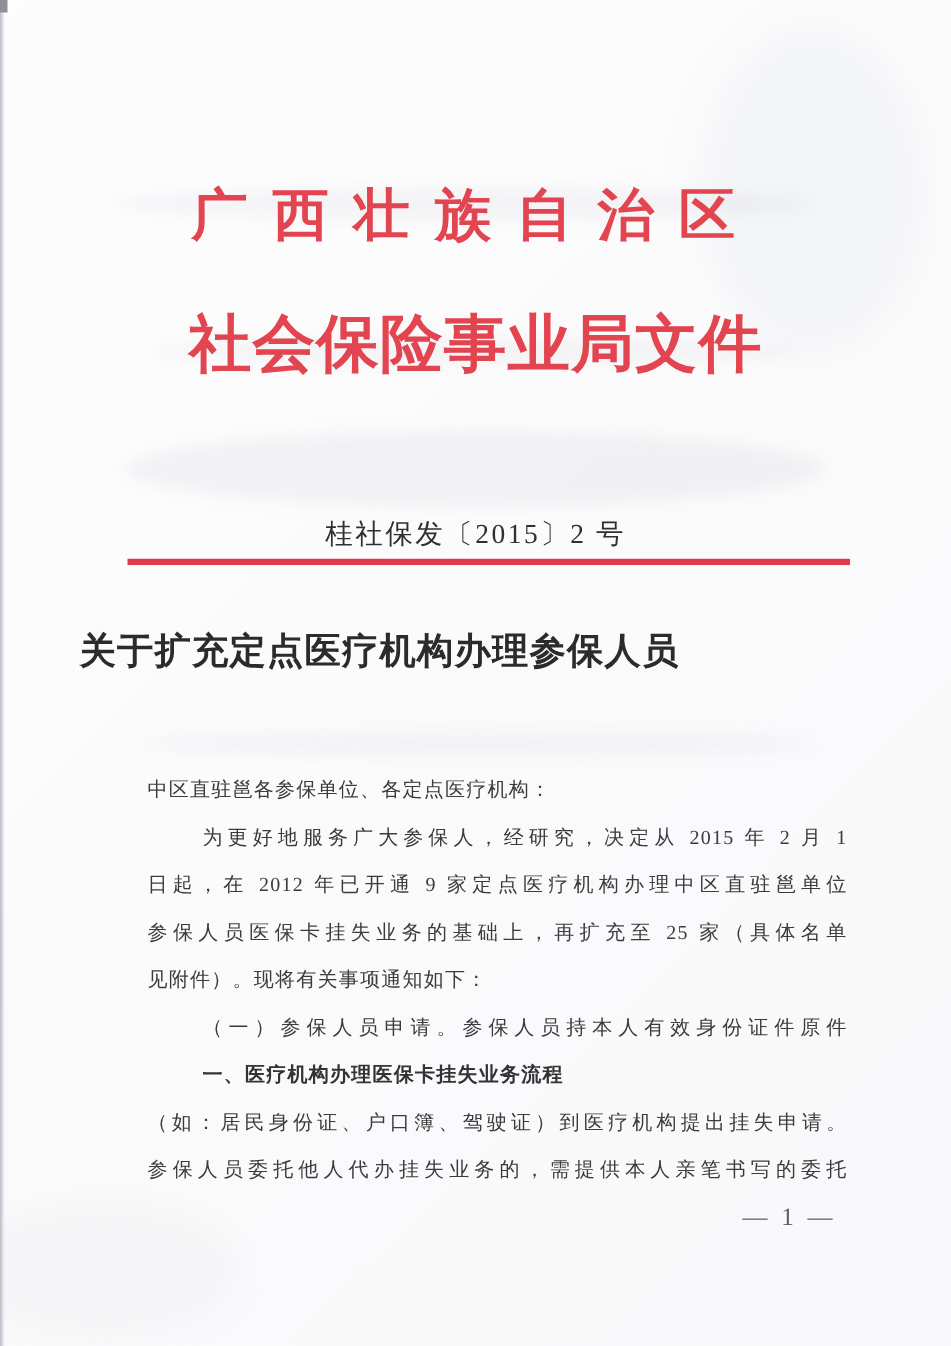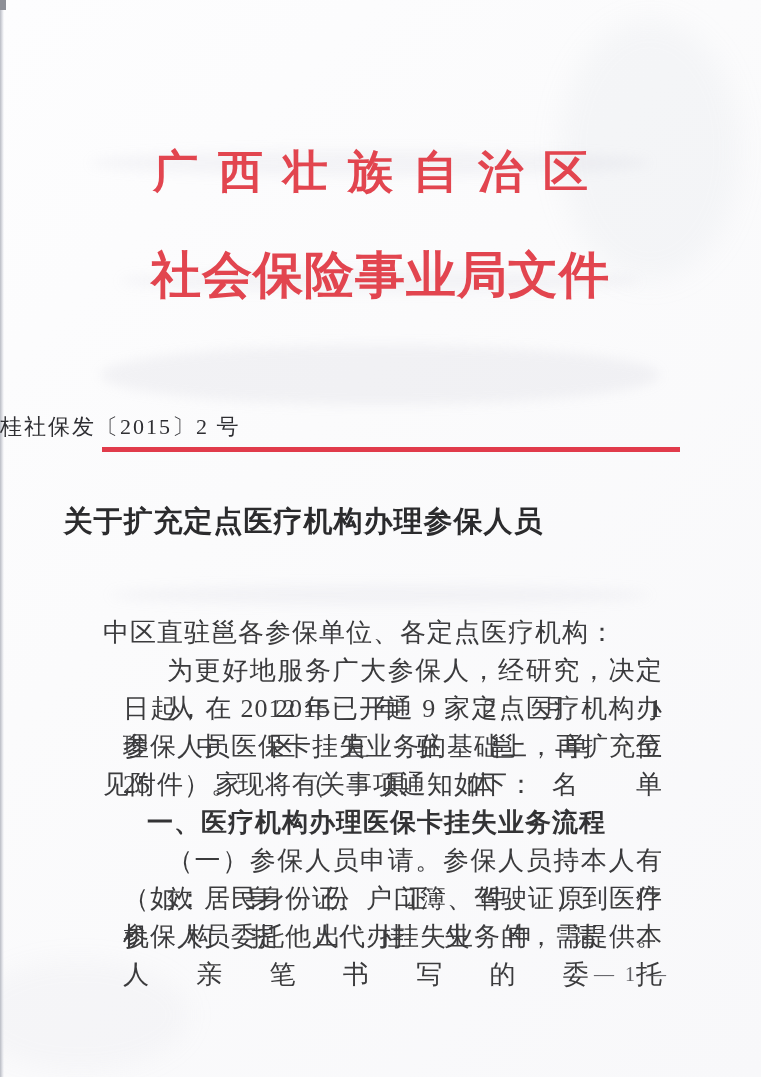--- a/index.html
+++ b/index.html
@@ -44,40 +44,41 @@
   }
   .org-line2 {
     position: absolute; left: 0; top: 242px; width: 761px;
     text-align: center;
     font-size: 50px; font-weight: bold;
     letter-spacing: 1px;
     color: #e2454f;
   }
   .doc-number {
     position: absolute; left: 0; top: 412px; width: 761px;
+    text-align: center;
     font-size: 22px; color: #2f2f33; letter-spacing: 2px;
   }
   .red-rule {
     position: absolute; left: 102px; top: 447px;
     width: 578px; height: 5px;
     background: #e13b4b;
   }
   .doc-title {
     position: absolute; left: 0; top: 501px; width: 607px;
     text-align: center;
     font-size: 29px; font-weight: bold; line-height: 40px;
     color: #2b2b2d; letter-spacing: 1px;
   }
   .body-text {
-    position: absolute; left: 103px; top: 614px; width: 560px;
-    font-size: 26px; line-height: 38px;
+    position: absolute; left: 118px; top: 614px; width: 560px;
+    font-size: 16px; line-height: 38px;
     color: #3b3b3d; letter-spacing: 1px;
   }
   .line { height: 38px; white-space: nowrap; }
-  .just { white-space: normal; text-align: justify; text-align-last: justify; margin-left: 20px; }
+  .just { white-space: normal; text-align: justify; text-align-last: justify; }
   .indent { padding-left: 44px; box-sizing: border-box; }
   .bold { font-weight: bold; color: #333335; }
   .page-number {
     position: absolute; right: 92px; top: 963px;
     font-size: 20px; color: #606065; letter-spacing: 3px;
   }
 </style>
 </head>
 <body>
 
@@ -103,21 +104,21 @@
   <div class="doc-title">
     <div>关于扩充定点医疗机构办理参保人员</div>
   </div>
 
   <div class="body-text">
     <div class="line">中区直驻邕各参保单位、各定点医疗机构：</div>
     <div class="line just indent">为更好地服务广大参保人，经研究，决定从 2015 年 2 月 1</div>
     <div class="line just">日起，在 2012 年已开通 9 家定点医疗机构办理中区直驻邕单位</div>
     <div class="line just">参保人员医保卡挂失业务的基础上，再扩充至 25 家（具体名单</div>
     <div class="line">见附件）。现将有关事项通知如下：</div>
+    <div class="line just indent">（一）参保人员申请。参保人员持本人有效身份证件原件</div>
     <div class="line indent bold">一、医疗机构办理医保卡挂失业务流程</div>
-    <div class="line just indent">（一）参保人员申请。参保人员持本人有效身份证件原件</div>
     <div class="line just">（如：居民身份证、户口簿、驾驶证）到医疗机构提出挂失申请。</div>
     <div class="line just">参保人员委托他人代办挂失业务的，需提供本人亲笔书写的委托</div>
   </div>
 
   <div class="page-number">— 1 —</div>
 
 </div>
 
 </body></html>

